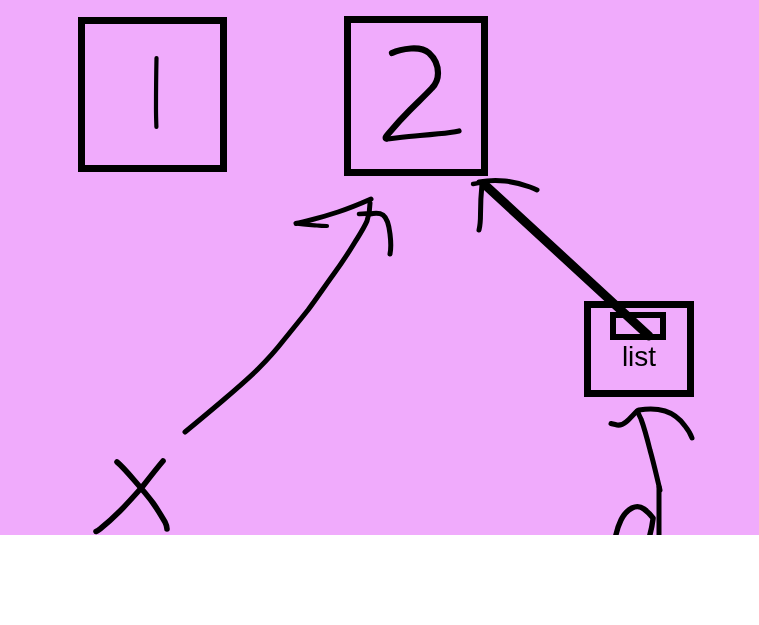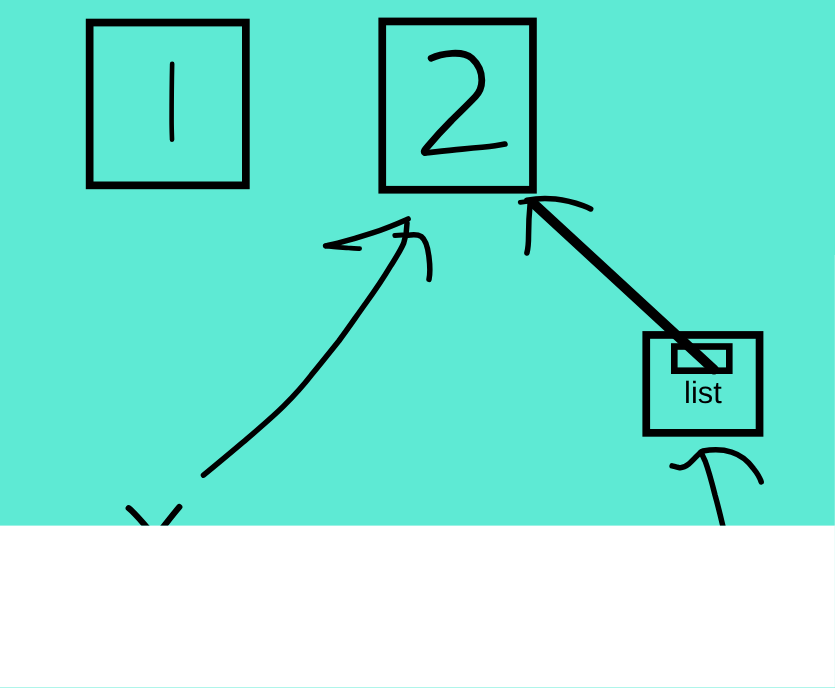--- a/index.html
+++ b/index.html
@@ -6,22 +6,22 @@
     margin: 0;
     padding: 0;
     background: #ffffff;
   }
   body {
     font-family: "Liberation Sans", sans-serif;
   }
   #canvas-root {
     position: relative;
     width: 759px;
-    height: 478px;
-    background: #5eead4;
+    height: 535px;
+    background: #f0abfc;
     overflow: hidden;
   }
   #sketch-svg {
     position: absolute;
     left: 0;
     top: 0;
     width: 759px;
     height: 625px;
   }
   .list-label {

